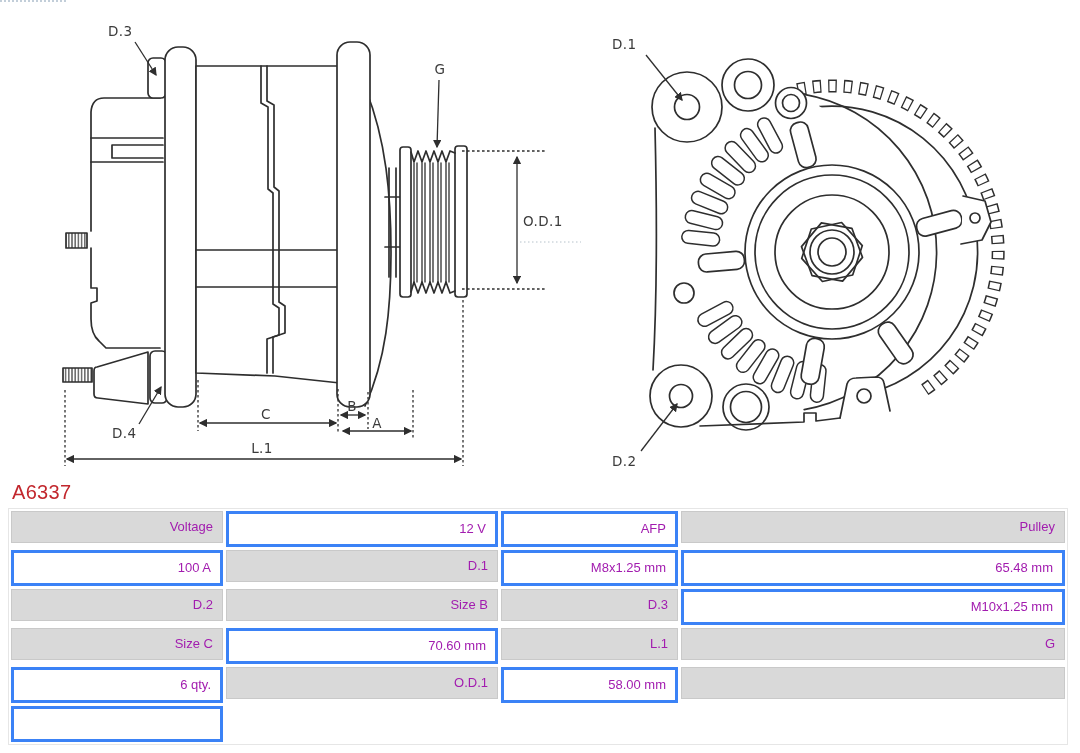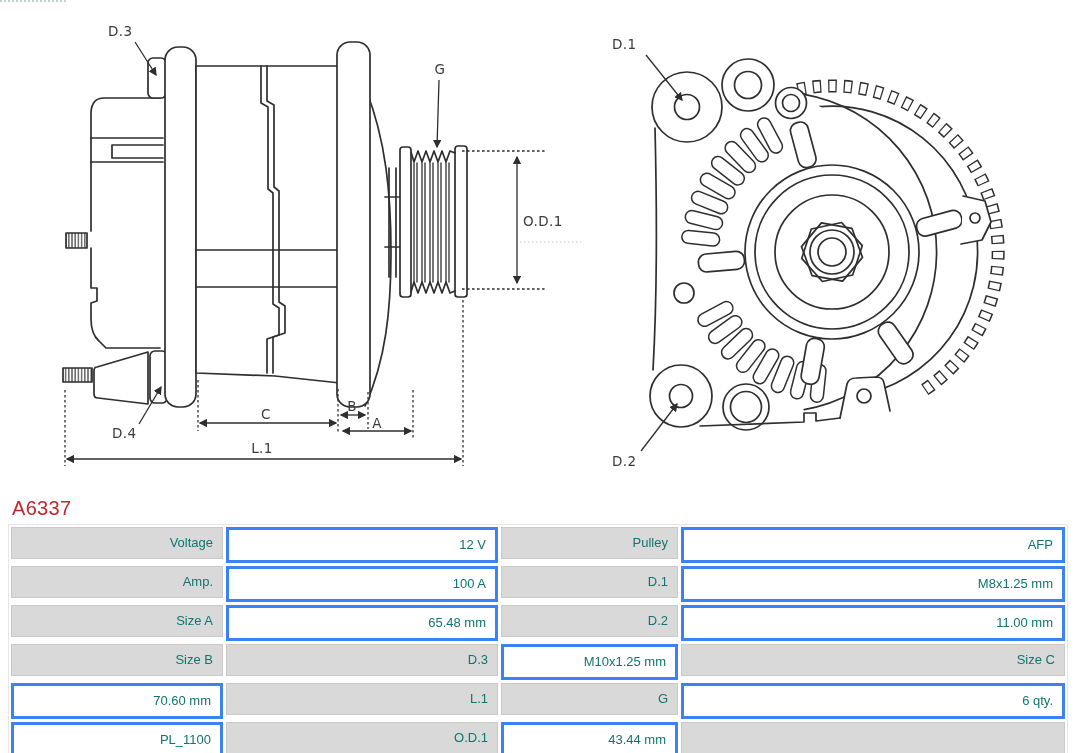--- a/index.html
+++ b/index.html
@@ -1,23 +1,23 @@
 <!DOCTYPE html>
 <html><head>
 <meta charset="utf-8">
 <style>
   html,body{margin:0;padding:0;background:#ffffff;}
   body{width:1080px;height:753px;font-family:"Liberation Sans",sans-serif;overflow:hidden;}
   .top-artifact{position:absolute;left:0;top:0;width:66px;height:0;border-top:2px dotted #a9bac9;opacity:.7;}
   .diagram-wrap{position:relative;width:1080px;height:478px;}
   svg{display:block;}
-  .part-heading{margin:19px 0 4px 12px;font-size:20px;font-weight:400;color:#c2272d;letter-spacing:.3px;}
+  .part-heading{margin:3px 0 4px 12px;font-size:20px;font-weight:400;color:#c2272d;letter-spacing:.3px;}
   .spec-table{margin-left:8px;width:1054px;border:1px solid #e6e6e6;background:#ffffff;padding:2px;
     display:grid;grid-template-columns:212px 272px 177px 1fr;gap:3px;}
-  .cell{height:30px;line-height:30px;font-size:13px;color:#0f766e;text-align:right;padding-right:9px;
+  .cell{height:30px;line-height:30px;font-size:13px;color:#a21caf;text-align:right;padding-right:9px;
     white-space:nowrap;overflow:hidden;}
   .cell.lbl{background:#d9d9d9;border:1px solid #c9c9c9;}
   .cell.val{background:#ffffff;border:3px solid #3b82f6;}
   text{font-family:"DejaVu Sans","Liberation Sans",sans-serif;fill:#3b3b3b;font-size:13.5px;letter-spacing:.4px;}
 </style>
 </head>
 <body>
 
 <div class="top-artifact"></div>
 
@@ -187,42 +187,38 @@
     <text x="612" y="466">D.2</text>
   </g>
 </svg>
 </div>
 
 <div class="part-heading">A6337</div>
 
 <div class="spec-table">
   <div class="cell lbl">Voltage</div>
   <div class="cell val">12 V</div>
+  <div class="cell val">AFP</div>
   <div class="cell lbl">Pulley</div>
-  <div class="cell val">AFP</div>
-
-  <div class="cell lbl">Amp.</div>
+
   <div class="cell val">100 A</div>
   <div class="cell lbl">D.1</div>
   <div class="cell val">M8x1.25 mm</div>
 
-  <div class="cell lbl">Size A</div>
   <div class="cell val">65.48 mm</div>
   <div class="cell lbl">D.2</div>
-  <div class="cell val">11.00 mm</div>
 
   <div class="cell lbl">Size B</div>
   <div class="cell lbl">D.3</div>
   <div class="cell val">M10x1.25 mm</div>
 
   <div class="cell lbl">Size C</div>
   <div class="cell val">70.60 mm</div>
   <div class="cell lbl">L.1</div>
 
   <div class="cell lbl">G</div>
   <div class="cell val">6 qty.</div>
-  <div class="cell val">PL_1100</div>
 
   <div class="cell lbl">O.D.1</div>
-  <div class="cell val">43.44 mm</div>
+  <div class="cell val">58.00 mm</div>
   <div class="cell lbl"></div>
   <div class="cell val"></div>
 </div>
 
 </body></html>

